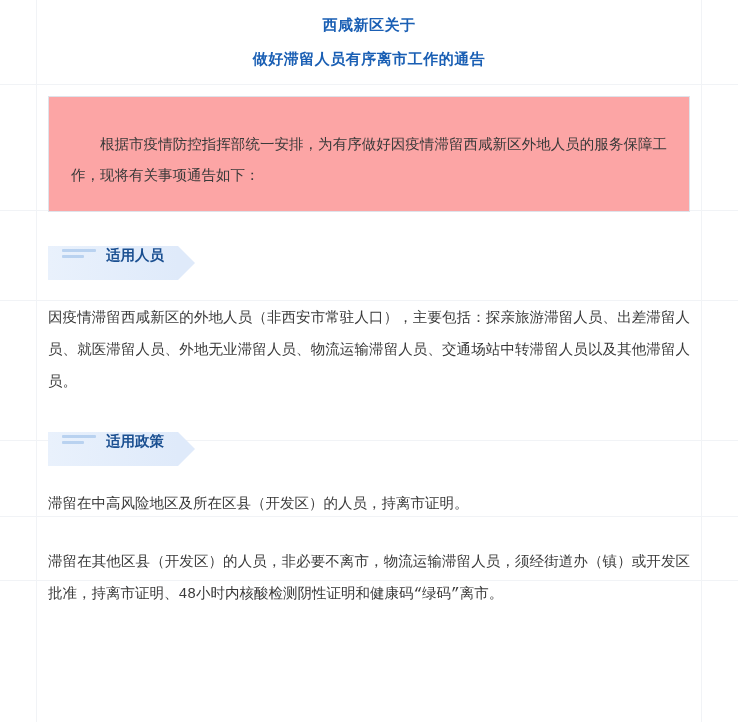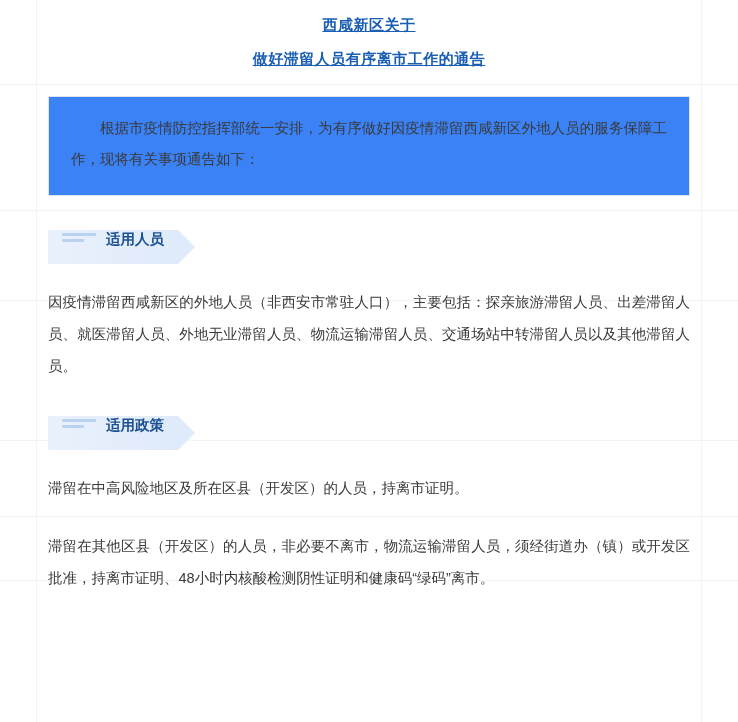--- a/index.html
+++ b/index.html
@@ -53,31 +53,30 @@
     box-sizing: border-box;
   }
   .doc-title {
     text-align: center;
     color: #1a5fb4;
     font-weight: bold;
     font-size: 15px;
     letter-spacing: 0.5px;
     line-height: 30px;
     padding-top: 10px;
-    text-decoration: underline;
   }
   .doc-title .line2 {
     display: block;
     padding-top: 4px;
   }
   .lead-box {
     margin: 22px 12px 12px 12px;
     border: 1px solid #dfe3ea;
-    background: #3b82f6;
-    padding: 16px 22px 20px 22px;
+    background: #fca5a5;
+    padding: 32px 22px 20px 22px;
     box-sizing: border-box;
     box-shadow: 0 0 0 1px rgba(255,255,255,0);
   }
   .lead-box p {
     margin: 0;
     font-size: 14.5px;
     line-height: 31px;
     color: #3a3a3a;
     text-align: justify;
     text-indent: 2em;
@@ -131,20 +130,21 @@
   .section-body {
     margin-top: 22px;
     padding: 0 12px;
   }
   .section-body p {
     margin: 0 0 26px 0;
     font-size: 14.5px;
     line-height: 32px;
     color: #3a3a3a;
     text-align: justify;
+    font-family: Liberation Mono, monospace;
   }
   .section-body p:last-child {
     margin-bottom: 0;
   }
 </style>
 </head>
 <body>
 
 <div class="page">
 

